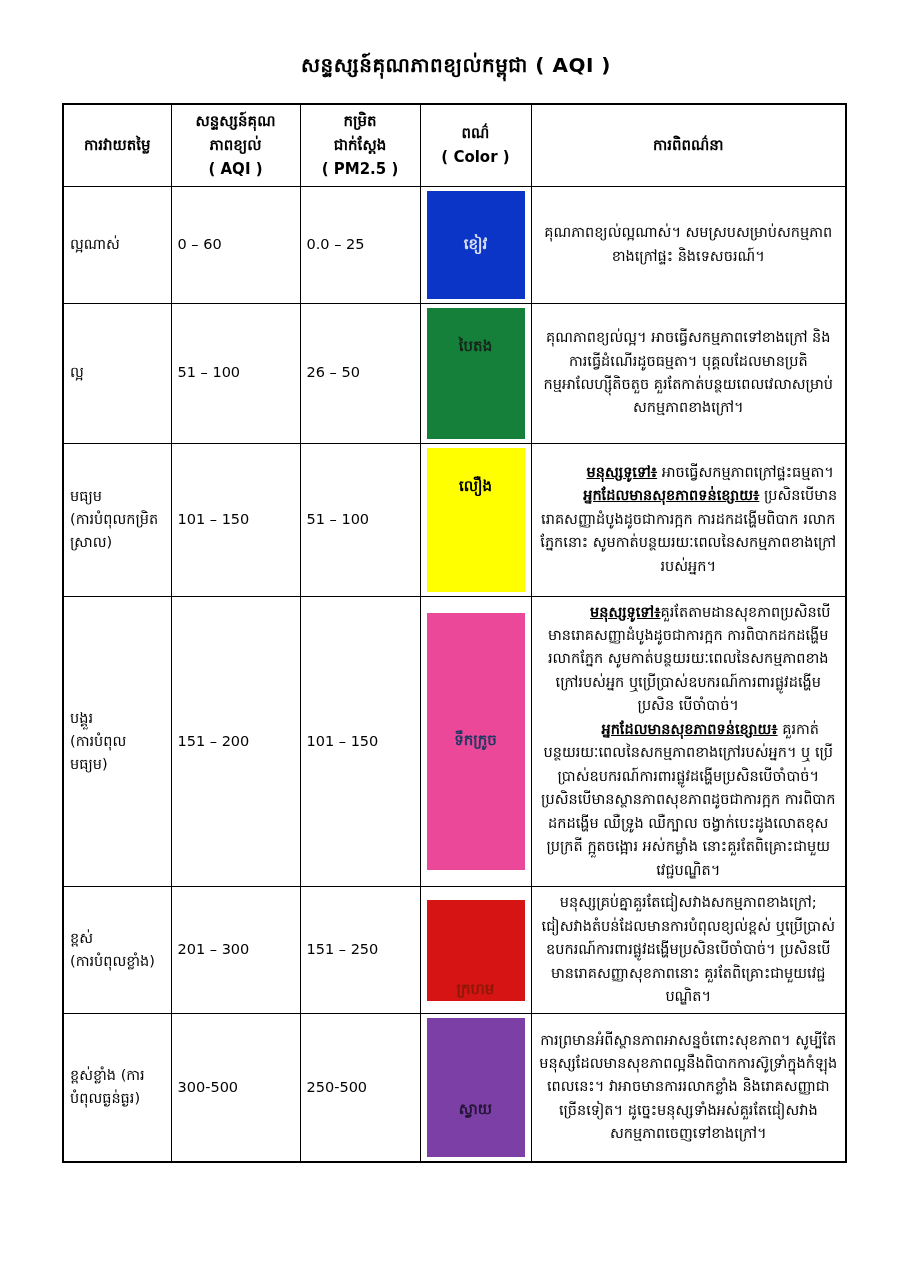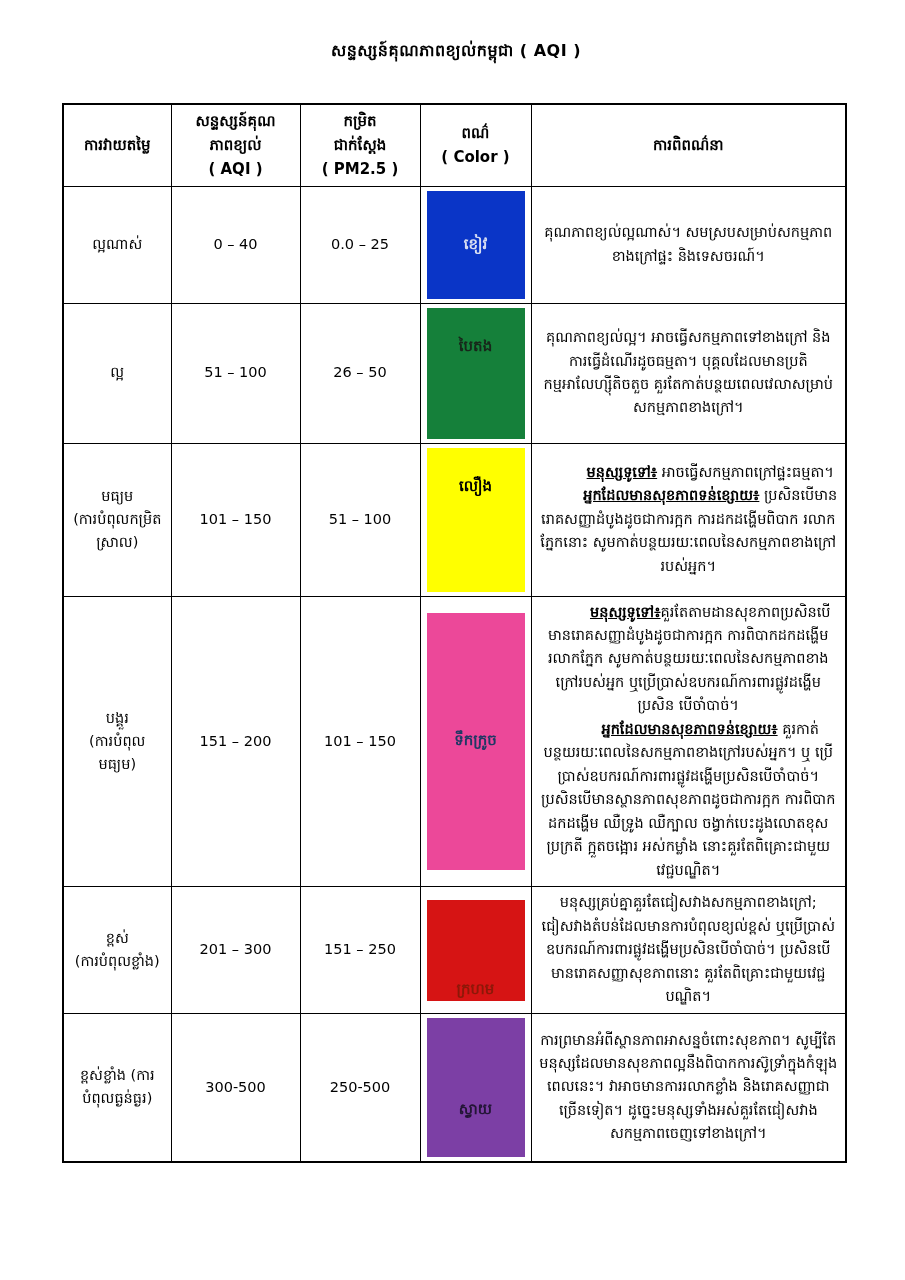--- a/index.html
+++ b/index.html
@@ -6,23 +6,23 @@
   html, body {
     margin: 0; padding: 0;
     width: 905px; height: 1280px;
     background: #ffffff;
     font-family: "DejaVu Sans", "Liberation Sans", sans-serif;
     color: #000;
   }
   .page { position: relative; width: 905px; height: 1280px; background: #fff; overflow: hidden; }
 
   .doc-title {
-    position: absolute; top: 40px; left: 0; width: 100%;
+    position: absolute; top: 52px; left: 0; width: 100%;
     text-align: center;
-    font-size: 16px; font-weight: bold;
+    font-size: 20px; font-weight: bold;
     letter-spacing: 0.5px;
     padding-left: 7px;
   }
 
   table.aqi-table {
     position: absolute; left: 62px; top: 103px;
     width: 783px;
     border-collapse: collapse;
     table-layout: fixed;
     font-size: 14.5px;
@@ -30,21 +30,21 @@
   table.aqi-table td, table.aqi-table th {
     border: 1.5px solid #000;
     padding: 4px 6px;
     vertical-align: middle;
   }
   table.aqi-table { border: 2px solid #000; }
 
   th.hdr { font-weight: bold; text-align: center; line-height: 1.6; font-size: 15px; }
   .hdr-line { display: block; }
 
-  td.c-rating, td.c-aqi, td.c-pm { text-align: center; line-height: 1.6; }
+  td.c-rating, td.c-aqi, td.c-pm { text-align: left; line-height: 1.6; }
 
   td.c-color { padding: 0; margin-left: 20px; }
   .color-box {
     width: 100%; height: 100%;
     display: flex; align-items: center; justify-content: center;
     font-weight: bold; font-size: 15px;
   }
   .color-box.pos-upper   { align-items: flex-start; padding-top: 28px; }
   .color-box.pos-center  { align-items: center; }
   .color-box.pos-lower   { align-items: center; padding-top: 46px; }
@@ -91,21 +91,21 @@
         <th class="hdr">
             <span class="hdr-line">ការពិពណ៌នា</span>
           </th>
       </tr>
     </thead>
     <tbody id="rows">
         <tr style="height: 111px;">
           <td class="c-rating">
             <div>ល្អណាស់</div>
           </td>
-          <td class="c-aqi">0 – 40</td>
+          <td class="c-aqi">0 – 60</td>
           <td class="c-pm">0.0 – 25</td>
           <td class="c-color">
             <div class="color-box pos-center" style="background: rgb(10, 53, 199); color: rgb(216, 222, 242); height: 108px;">
               <span>ខៀវ</span>
             </div>
           </td>
           <td class="c-desc">
             <div class="desc-line"><span>គុណភាពខ្យល់ល្អណាស់។ សមស្របសម្រាប់សកម្មភាពខាងក្រៅផ្ទះ និងទេសចរណ៍។</span></div>
           </td>
         </tr>

